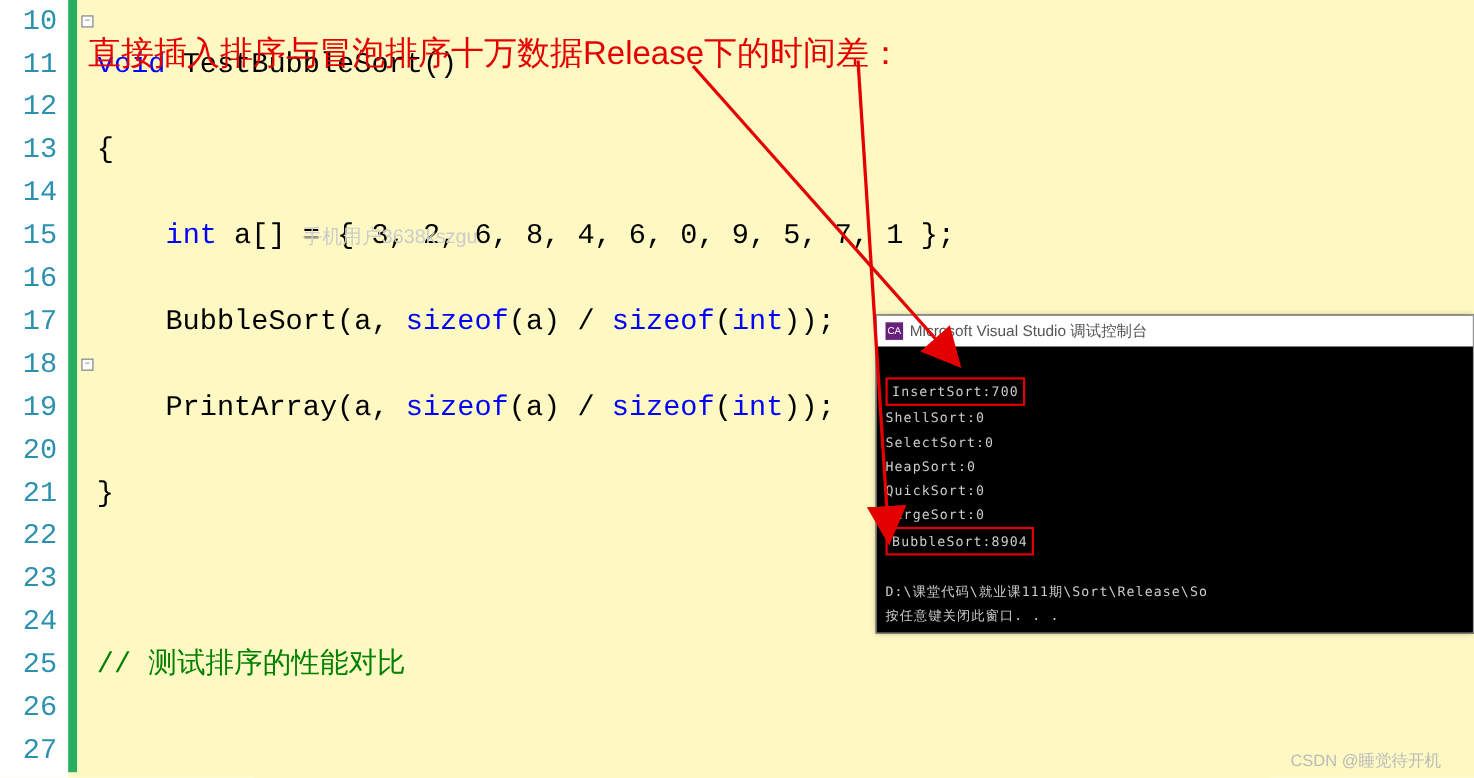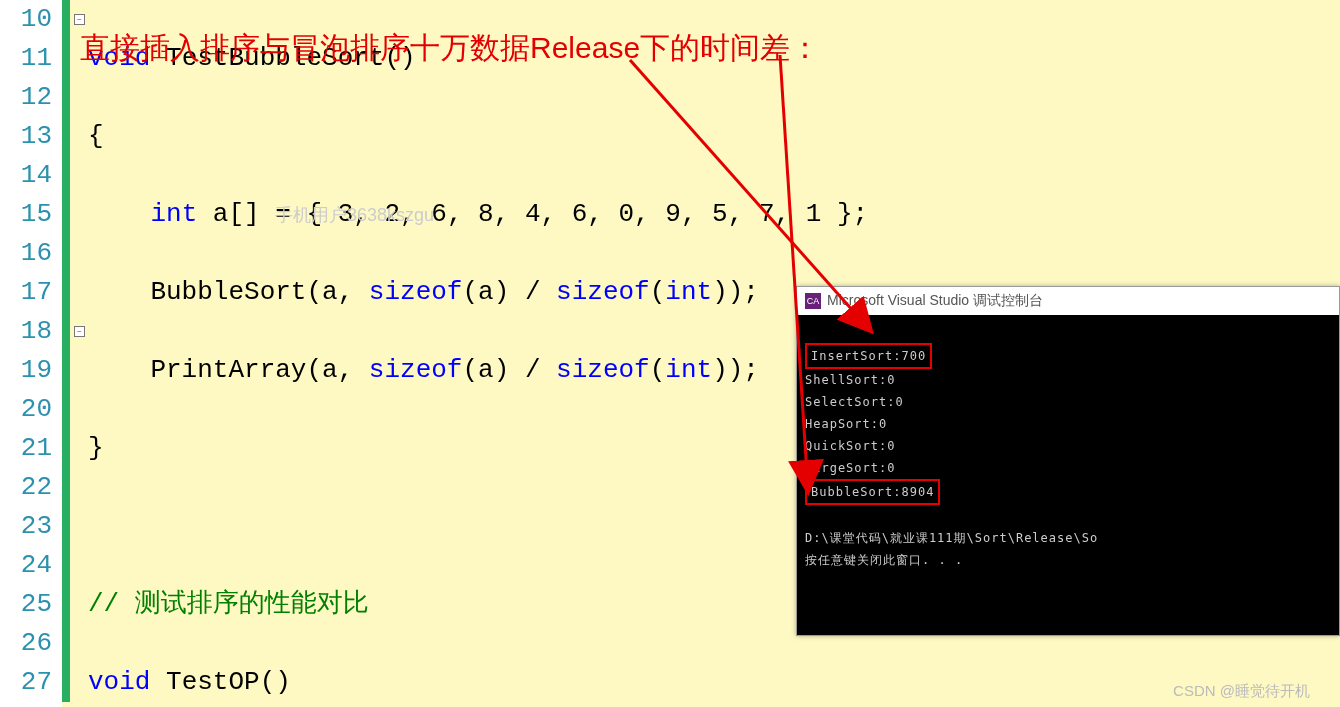--- a/index.html
+++ b/index.html
@@ -86,21 +86,21 @@
   color: #bbb;
   font-size: 15px;
   font-family: "Microsoft YaHei", sans-serif;
 }
 
 .console {
   position: absolute;
   top: 286px;
   left: 796px;
   width: 544px;
-  height: 350px;
+  height: 290px;
   background: #000;
   border: 1px solid #999;
   box-shadow: 0 0 5px rgba(0,0,0,0.3);
 }
 .console-title {
   height: 28px;
   background: #fff;
   display: flex;
   align-items: center;
   padding: 0 8px;
@@ -170,21 +170,20 @@
   </div>
   <div class="code">
 <div class="line"><span class="kw">void</span><span> TestBubbleSort()</span></div>
 <div class="line"><span>{</span></div>
 <div class="line"><span>    </span><span class="kw">int</span><span> a[] = { 3, 2, 6, 8, 4, 6, 0, 9, 5, 7, 1 };</span></div>
 <div class="line"><span>    BubbleSort(a, </span><span class="kw">sizeof</span><span>(a) / </span><span class="kw">sizeof</span><span>(</span><span class="kw">int</span><span>));</span></div>
 <div class="line"><span>    PrintArray(a, </span><span class="kw">sizeof</span><span>(a) / </span><span class="kw">sizeof</span><span>(</span><span class="kw">int</span><span>));</span></div>
 <div class="line"><span>}</span></div>
 <div class="line"><span></span></div>
 <div class="line"><span class="cm">// 测试排序的性能对比</span></div>
-<div class="line"><span class="kw">void</span><span> TestOP()</span></div>
 
 
 
 
 
 
 
 
 
   </div>

